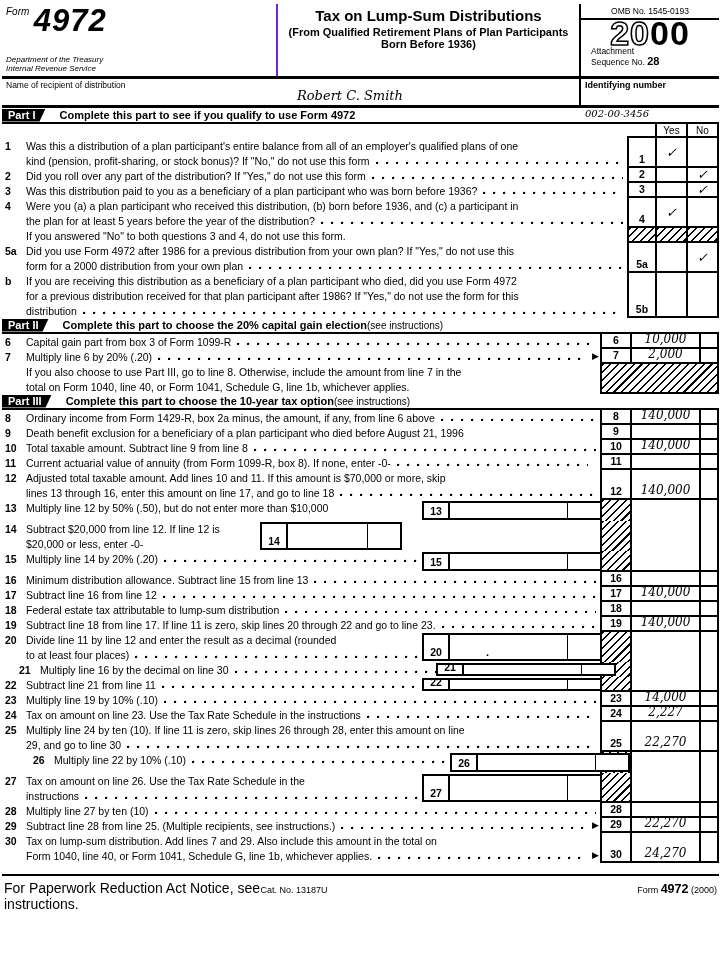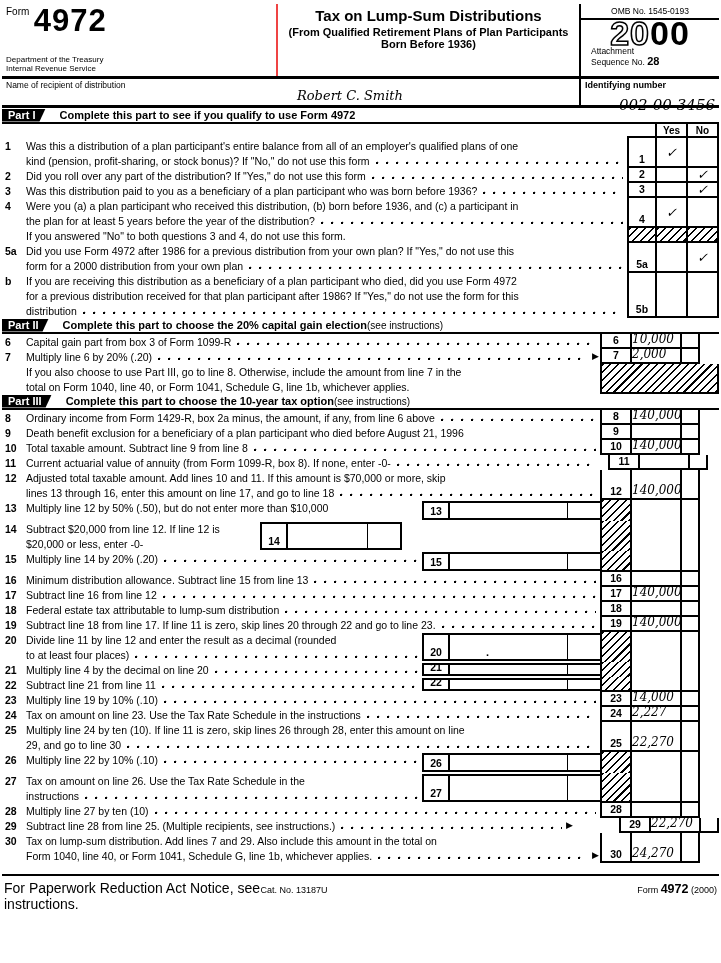--- a/index.html
+++ b/index.html
@@ -1,21 +1,21 @@
 <!DOCTYPE html>
 <html><head>
 <meta charset="utf-8">
 <style>
   html,body{margin:0;padding:0;background:#9a9a9a;}
   .page{width:721px;height:963px;background:#fff;margin:0 auto;position:relative;
         font-family:"Liberation Sans",sans-serif;color:#000;overflow:hidden;
         box-sizing:border-box;padding:4px 2px 0 2px;}
   
   .hdr{display:flex;height:72px;border-bottom:3px solid #000;}
-  .hl{width:276px;border-right:2px solid #ef4444;padding:2px 4px;position:relative;box-sizing:border-box;}
+  .hl{width:276px;border-right:2px solid #6d28d9;padding:2px 4px;position:relative;box-sizing:border-box;font-style:italic;}
   .formword{font-size:10px;vertical-align:top;}
   .formnum{font-size:31px;font-weight:bold;letter-spacing:1px;line-height:30px;}
   .dept{position:absolute;bottom:3px;left:4px;font-size:8px;line-height:9px;}
   .hc{flex:1;text-align:center;padding-top:3px;}
   .title{font-size:15px;font-weight:bold;}
   .subtitle{font-size:11px;font-weight:bold;margin-top:2px;}
   .attach{font-size:10px;font-weight:bold;margin-top:8px;}
   .arr{font-size:9px;}
   .hr{width:140px;border-left:2px solid #000;box-sizing:border-box;text-align:center;}
   .omb{font-size:8.5px;border-bottom:2px solid #000;padding:2px 0;}
@@ -23,21 +23,21 @@
   .yout{color:#fff;-webkit-text-stroke:1.5px #000;text-shadow:0 0 1px #000;}
   .att2{font-size:8.5px;text-align:left;padding-left:10px;line-height:10px;}
   .seqno{font-size:11px;font-weight:bold;}
   
   .namerow{display:flex;height:26px;border-bottom:3px solid #000;}
   .nl{flex:1;position:relative;padding:1px 4px;}
   .nlabel{font-size:8.5px;}
   .nvalue{position:absolute;left:295px;top:9px;font-family:"DejaVu Serif",serif;font-style:italic;font-size:13px;}
   .nr{width:140px;border-left:2px solid #000;box-sizing:border-box;padding:1px 4px;text-align:left;}
   .idlabel{font-size:9px;font-weight:bold;}
-  .idvalue{font-family:"DejaVu Serif",serif;font-style:italic;font-size:15px;text-align:right;margin-top:6px;}
+  .idvalue{font-family:"DejaVu Serif",serif;font-style:italic;font-size:10px;text-align:left;margin-top:18px;}
   
   .pbar{display:flex;align-items:center;height:16px;border-bottom:2.5px solid #000;box-sizing:border-box;}
   .ptag{background:#000;color:#fff;font-weight:bold;font-size:11px;padding:0 10px 1px 6px;margin-right:14px;
         clip-path:polygon(0 0,100% 0,calc(100% - 6px) 100%,0 100%);}
   .phead{font-weight:bold;font-size:11px;}
   .pnote{font-weight:normal;font-size:10px;}
   
   .qrow,.arow{display:flex;box-sizing:border-box;}
   .qtext{width:628px;box-sizing:border-box;font-size:10.5px;}
   .atext{width:598px;box-sizing:border-box;font-size:10.5px;position:relative;}
@@ -46,29 +46,29 @@
   .gsp{width:24px;flex:none;}
   .leader{flex:1 1 8px;align-self:flex-end;height:4px;margin:0 4px 3px 6px;
           background-image:radial-gradient(circle at 1.2px 1.8px,#000 1.1px,transparent 1.4px);
           background-size:10px 4px;background-repeat:repeat-x;}
   .rowarr{flex:none;font-size:9px;align-self:flex-end;margin:0 1px 1px 0;}
   
   .grid{display:flex;border-right:2px solid #000;box-sizing:border-box;}
   .cell{border-left:2px solid #000;box-sizing:border-box;display:flex;}
   .bb{border-bottom:2px solid #000;}
   .cnum{width:30px;font-weight:bold;font-size:10.5px;align-items:flex-end;justify-content:center;padding-bottom:1px;}
-  .camt{width:50px;align-items:flex-end;justify-content:flex-start;}
+  .camt{width:69px;align-items:flex-end;justify-content:center;}
   .ccent{width:18px;}
   .p1num{width:28px;font-weight:bold;font-size:10.5px;align-items:flex-end;justify-content:center;padding-bottom:1px;}
   .p1yes,.p1no{width:31px;align-items:center;justify-content:center;}
   .noborder{border-left:none;}
   .hatch{background-image:repeating-linear-gradient(135deg,#000 0 1.5px,#fff 1.5px 5.5px);}
   .chk{font-family:"DejaVu Serif",serif;font-style:italic;font-size:13px;}
   .aval{font-family:"DejaVu Serif",serif;font-style:italic;font-size:12px;padding-bottom:1px;}
-  .hdrlab{font-weight:bold;font-size:10px;align-items:center;justify-content:center;}
+  .hdrlab{font-weight:normal;font-size:10px;align-items:center;justify-content:center;}
   
   .ibox{position:absolute;top:1px;bottom:1px;background:#fff;border:2px solid #000;display:flex;z-index:2;}
   .bno{width:26px;border-right:2px solid #000;font-weight:bold;font-size:10.5px;display:flex;
        align-items:flex-end;justify-content:center;padding-bottom:1px;box-sizing:border-box;}
   .bdiv{position:absolute;right:32px;top:0;bottom:0;width:0;border-left:1.5px solid #000;}
   .bmark{position:absolute;left:62px;bottom:1px;font-weight:bold;font-size:11px;}
   
   .foot{position:absolute;left:2px;right:2px;top:874px;border-top:2.5px solid #000;
         display:flex;align-items:baseline;padding:4px 2px;font-size:9px;}
   .fnotice{font-weight:normal;font-size:14px;flex:1;}
@@ -531,25 +531,25 @@
             <div class="bdiv"></div>
             <span class="bmark">.</span>
           </div>
         </div>
         <div class="grid">
           <div class="cell cnum hatch"></div>
           <div class="cell camt"></div>
           <div class="cell ccent"></div>
         </div>
       </div>
-      <div class="arow" style="height: 15px;">
+      <div class="arow" style="height: 15px; margin-left: 14px;">
         <div class="atext">
           <div class="tline">
             <span class="gno">21</span>
-            <span>Multiply line 4 by the decimal on line 20</span>
+            <span>Multiply line 16 by the decimal on line 30</span>
             <span class="leader"></span>
           </div>
           <div class="ibox" style="left: 420px; width: 176px;">
             <div class="bno">21</div>
             <div class="bdiv"></div>
           </div>
         </div>
         <div class="grid">
           <div class="cell cnum hatch"></div>
           <div class="cell camt"></div>
@@ -619,21 +619,21 @@
           </div>
         </div>
         <div class="grid">
           <div class="cell cnum bb">25</div>
           <div class="cell camt bb">
             <span class="aval">22,270</span>
           </div>
           <div class="cell ccent bb"></div>
         </div>
       </div>
-      <div class="arow" style="height: 21px;">
+      <div class="arow" style="height: 21px; margin-left: 28px;">
         <div class="atext">
           <div class="tline">
             <span class="gno">26</span>
             <span>Multiply line 22 by 10% (.10)</span>
             <span class="leader"></span>
           </div>
           <div class="ibox" style="left: 420px; width: 176px;">
             <div class="bno">26</div>
             <div class="bdiv"></div>
           </div>
@@ -673,21 +673,21 @@
             <span>Multiply line 27 by ten (10)</span>
             <span class="leader"></span>
           </div>
         </div>
         <div class="grid">
           <div class="cell cnum bb">28</div>
           <div class="cell camt bb"></div>
           <div class="cell ccent bb"></div>
         </div>
       </div>
-      <div class="arow" style="height: 15px; gap: 45px;">
+      <div class="arow" style="height: 15px;">
         <div class="atext">
           <div class="tline">
             <span class="gno">29</span>
             <span>Subtract line 28 from line 25. (Multiple recipients, see instructions.)</span>
             <span class="leader"></span>
             <span class="rowarr">▶</span>
           </div>
         </div>
         <div class="grid">
           <div class="cell cnum bb">29</div>

